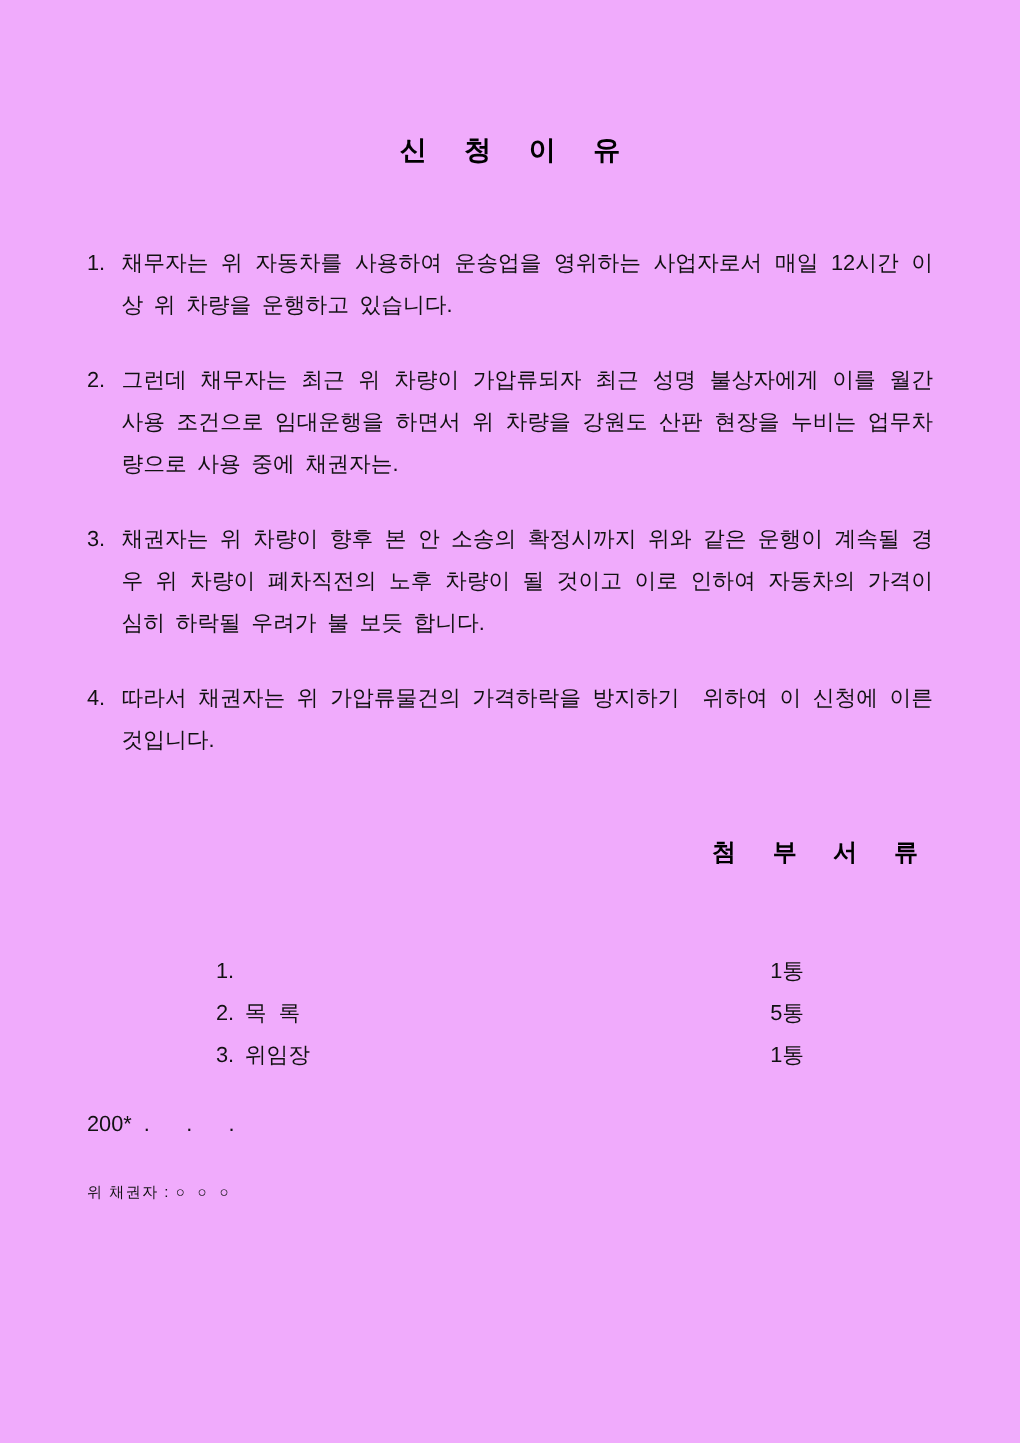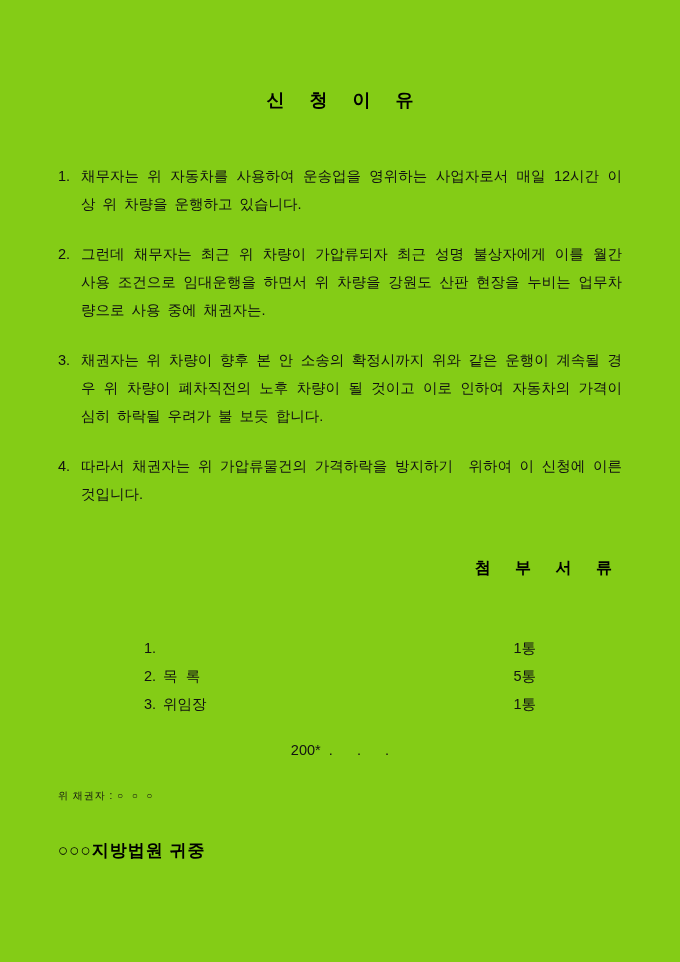--- a/index.html
+++ b/index.html
@@ -8,21 +8,21 @@
     width: 680px;
     height: 962px;
     font-family: "Liberation Sans", "DejaVu Sans", sans-serif;
     color: #111111;
     overflow: hidden;
   }
   .page {
     width: 680px;
     height: 962px;
     padding: 88px 58px 12px 58px;
-    background: #84cc16;
+    background: #f0abfc;
   }
   .doc-title {
     text-align: center;
     font-size: 18px;
     font-weight: bold;
     color: #000000;
     letter-spacing: 10px;
     text-indent: 10px;
     margin-bottom: 50px;
     white-space: pre;
@@ -59,21 +59,21 @@
   .attach-row {
     display: flex;
     justify-content: space-between;
     font-size: 14.5px;
     line-height: 28px;
   }
   .attach-left { display: flex; white-space: pre-wrap; }
   .attach-num { margin-right: 7px; }
   .attach-count { white-space: pre; }
   .date-line {
-    text-align: center;
+    text-align: left;
     font-size: 14.5px;
     line-height: 20px;
     margin-top: 22px;
     white-space: pre;
   }
   .creditor-line {
     margin-top: 26px;
     font-size: 10px;
     line-height: 20px;
     letter-spacing: 1px;
@@ -137,15 +137,14 @@
         <span>위임장</span>
       </span>
       <span class="attach-count">1통</span>
     </div>
   </div>
 
   <div class="date-line">200*  .      .      .</div>
 
   <div class="creditor-line">위 채권자 : ○  ○  ○</div>
 
-  <div class="court-line">○○○지방법원 귀중</div>
 
 </div>
 
 </body></html>

